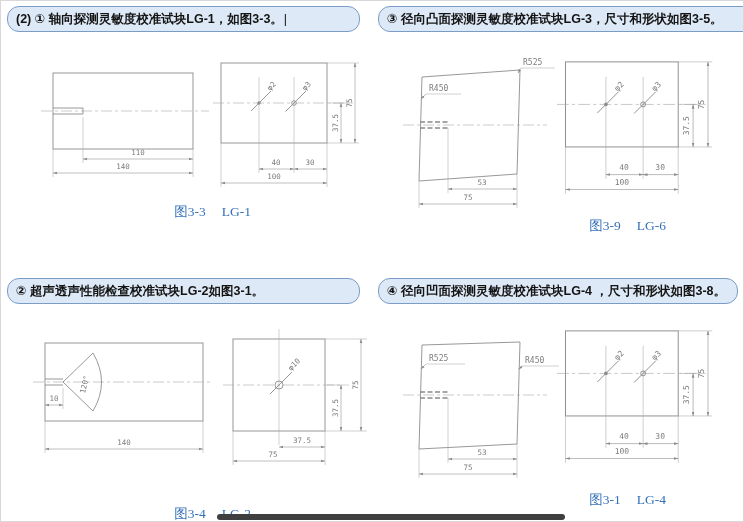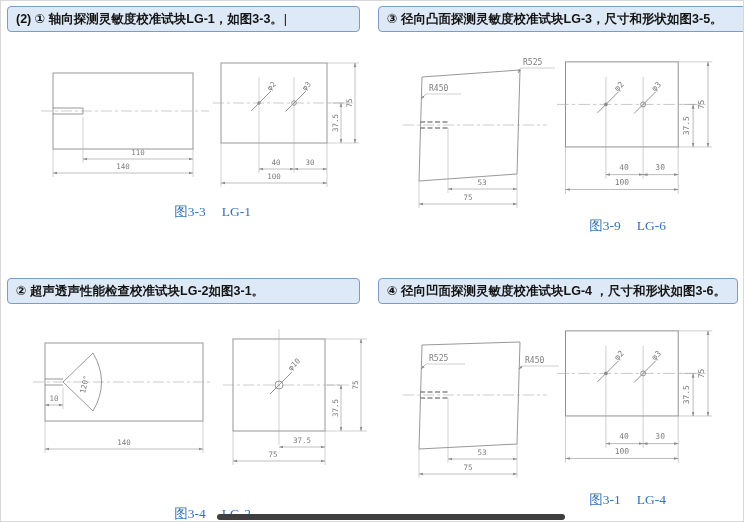--- a/index.html
+++ b/index.html
@@ -1,18 +1,18 @@
 <!DOCTYPE html>
 <html><head>
 <meta charset="utf-8">
 <style>
   html,body{margin:0;padding:0;background:#fff;}
   body{font-family:"Liberation Sans","DejaVu Sans",sans-serif;}
   .screen{position:relative;width:744px;height:522px;background:#ffffff;border:1px solid #d8d8d8;box-sizing:border-box;overflow:hidden;}
-  .hdr{position:absolute;box-sizing:border-box;background:#dde9f6;border:1px solid #7b9cc6;border-radius:4px;
+  .hdr{position:absolute;box-sizing:border-box;background:#dde9f6;border:1px solid #7b9cc6;border-radius:12px;
        font-size:12.5px;font-weight:600;color:#141414;line-height:24px;padding:0 8px;white-space:nowrap;overflow:hidden;}
   .cursor{font-weight:400;color:#111;margin-left:1px;}
   .cap{position:absolute;text-align:right;font-size:13.5px;color:#3470b8;font-family:"Liberation Serif","DejaVu Serif",serif;}
   .cap .nm{margin-left:16px;}
   svg.drawing{position:absolute;overflow:visible;}
   .ln{stroke:#8c8c8c;stroke-width:0.9;fill:none;}
   .thin{stroke:#a3a3a3;stroke-width:0.5;fill:none;}
   .cl{stroke:#a8a8a8;stroke-width:0.6;fill:none;stroke-dasharray:11 3 3 3;}
   .slot{stroke:#8a8a8a;stroke-width:1.7;fill:none;stroke-dasharray:5 2.5;}
   .dim{stroke:#8c8c8c;stroke-width:0.55;fill:none;marker-start:url(#arr);marker-end:url(#arr);}
@@ -156,21 +156,21 @@
       <path class="dim" d="M118,58 V104"></path>
       <text class="dt dtm" x="114.5" y="81" transform="rotate(-90 114.5 81)">37.5</text>
       <path class="dim" d="M138,12 V104"></path>
       <text class="dt dtm" x="134.5" y="58" transform="rotate(-90 134.5 58)">75</text>
     </svg>
 
     <div class="cap" style="left:50px;top:488px;width:200px;margin-top:16px;"><span>图3-4</span><span class="nm">LG-2</span></div>
   </div>
 
   <div>
-    <div class="hdr" style="left:377px;top:277px;width:360px;height:26px;"><span>④ 径向凹面探测灵敏度校准试块LG-4 ，尺寸和形状如图3-6。</span></div>
+    <div class="hdr" style="left:377px;top:277px;width:360px;height:26px;"><span>④ 径向凹面探测灵敏度校准试块LG-4 ，尺寸和形状如图3-8。</span></div>
 
     <svg class="drawing" viewBox="0 0 172 158" style="left:388px;top:322px;width:172px;height:158px;">
       <path class="ln" d="M33,22 L131,19 L128,121 L30,126 Z"></path>
       <path class="cl" d="M14,72 H158"></path>
       <path class="slot" d="M31,69 H59 M31,75 H59"></path>
       <path class="thin" d="M59,75 V140 M128,121 V140 M30,126 V155 M128,140 V155"></path>
       <path class="dim" d="M59,136 H128"></path>
       <text class="dt dtm" x="93" y="132">53</text>
       <path class="dim" d="M30,151 H128"></path>
       <text class="dt dtm" x="79" y="147">75</text>

